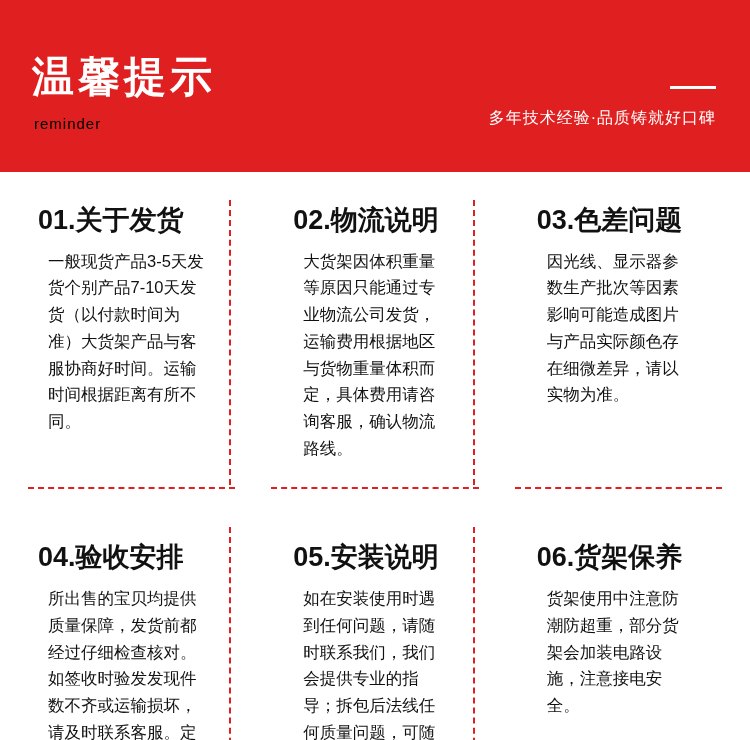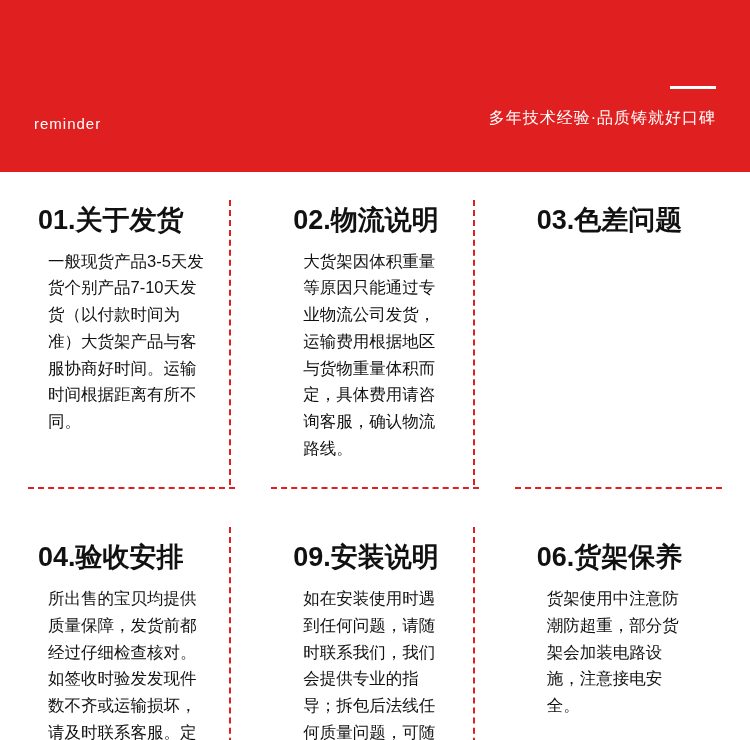--- a/index.html
+++ b/index.html
@@ -39,21 +39,21 @@
     color: #ffffff;
     font-size: 42px;
     font-weight: bold;
     letter-spacing: 4px;
     line-height: 1;
   }
   .header-sub {
     position: absolute;
     left: 34px;
     top: 115px;
-    color: #ffffff;
+    color: #000000;
     font-size: 15px;
     letter-spacing: 1px;
     font-family: "Liberation Sans", sans-serif;
   }
   .header-dash {
     position: absolute;
     right: 34px;
     top: 86px;
     width: 46px;
     height: 3px;
@@ -128,20 +128,21 @@
     text-align: left;
   }
 </style>
 </head>
 <body>
 
 <div class="page">
 
   <div class="header">
     <div class="header-inner">
+      <div class="header-title">温馨提示</div>
       <div class="header-sub">reminder</div>
       <div class="header-dash"></div>
       <div class="header-slogan">多年技术经验·品质铸就好口碑</div>
     </div>
   </div>
 
   <div class="content">
     <div class="grid">
 
       <div class="cell row1 col1">
@@ -149,29 +150,30 @@
         <div class="card-text">一般现货产品3-5天发货个别产品7-10天发货（以付款时间为准）大货架产品与客服协商好时间。运输时间根据距离有所不同。</div>
       </div>
 
       <div class="cell row1 col2">
         <div class="card-title">02.物流说明</div>
         <div class="card-text">大货架因体积重量等原因只能通过专业物流公司发货，运输费用根据地区与货物重量体积而定，具体费用请咨询客服，确认物流路线。</div>
       </div>
 
       <div class="cell row1 col3">
         <div class="card-title">03.色差问题</div>
+        <div class="card-text">因光线、显示器参数生产批次等因素影响可能造成图片与产品实际颜色存在细微差异，请以实物为准。</div>
       </div>
 
       <div class="cell row2 col1">
         <div class="card-title">04.验收安排</div>
         <div class="card-text">所出售的宝贝均提供质量保障，发货前都经过仔细检查核对。如签收时验发发现件数不齐或运输损坏，请及时联系客服。定制产品非质量问题不接受退换，请理解。</div>
       </div>
 
       <div class="cell row2 col2">
-        <div class="card-title">09.安装说明</div>
+        <div class="card-title">05.安装说明</div>
         <div class="card-text">如在安装使用时遇到任何问题，请随时联系我们，我们会提供专业的指导；拆包后法线任何质量问题，可随时联系我们，我们将提供售后全程服务。</div>
       </div>
 
       <div class="cell row2 col3">
         <div class="card-title">06.货架保养</div>
         <div class="card-text">货架使用中注意防潮防超重，部分货架会加装电路设施，注意接电安全。</div>
       </div>
 
     </div>
   </div>

